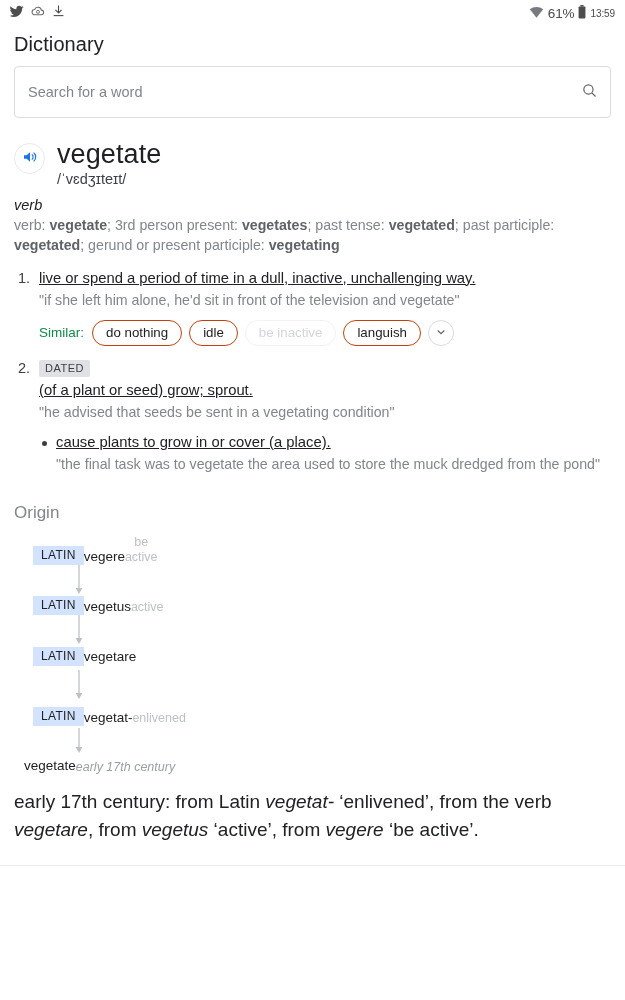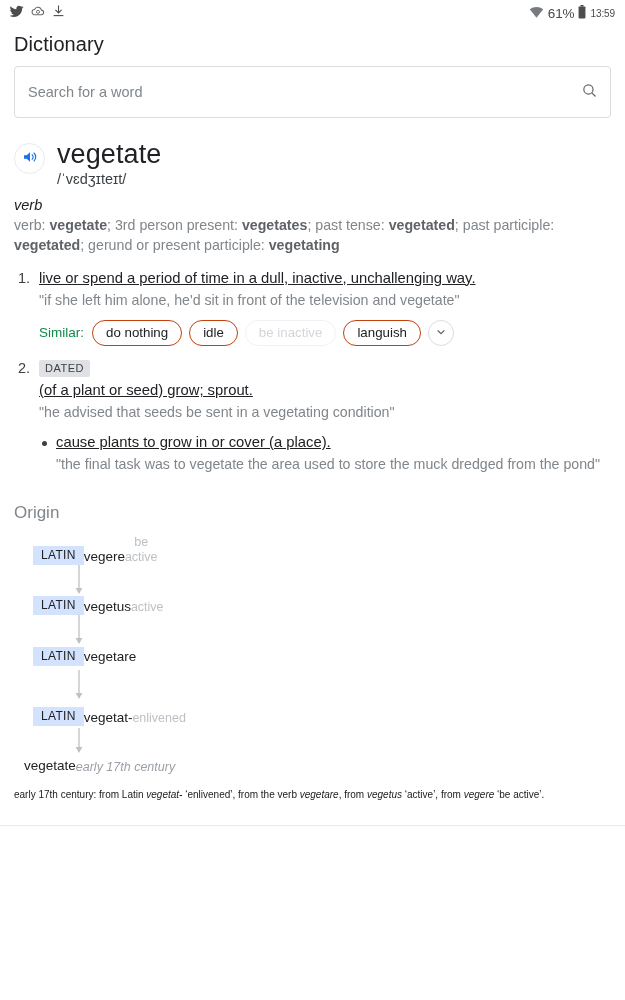--- a/index.html
+++ b/index.html
@@ -164,21 +164,21 @@
     padding: 2px 8px 3px 8px;
     letter-spacing: 0.3px;
   }
   .node-word { font-size: 13.5px; color: #202124; margin-top: 4px; text-align: center; line-height: 1.2;}
   .node-gloss { font-size: 12.5px; color: #bdc1c6; text-align: center; line-height: 1.22; margin-top: 2px;}
   .node-date { font-size: 12.5px; color: #9aa0a6; font-style: italic; text-align: center; margin-top: 2px; white-space: nowrap;}
   .arrow { width: 92px; margin-left: 19px; display: flex; justify-content: center; }
 
   
   .origin-para {
-    font-size: 10px;
+    font-size: 19px;
     color: #202124;
     line-height: 1.45;
     padding: 14px 31px 0 14px;
   }
   .origin-para i { font-style: italic; }
 
   
   .divider { height: 1px; background: #ebebeb; margin: 22px 0 0 0; }
   .translate-row {
     display: flex; align-items: center; gap: 14px;

